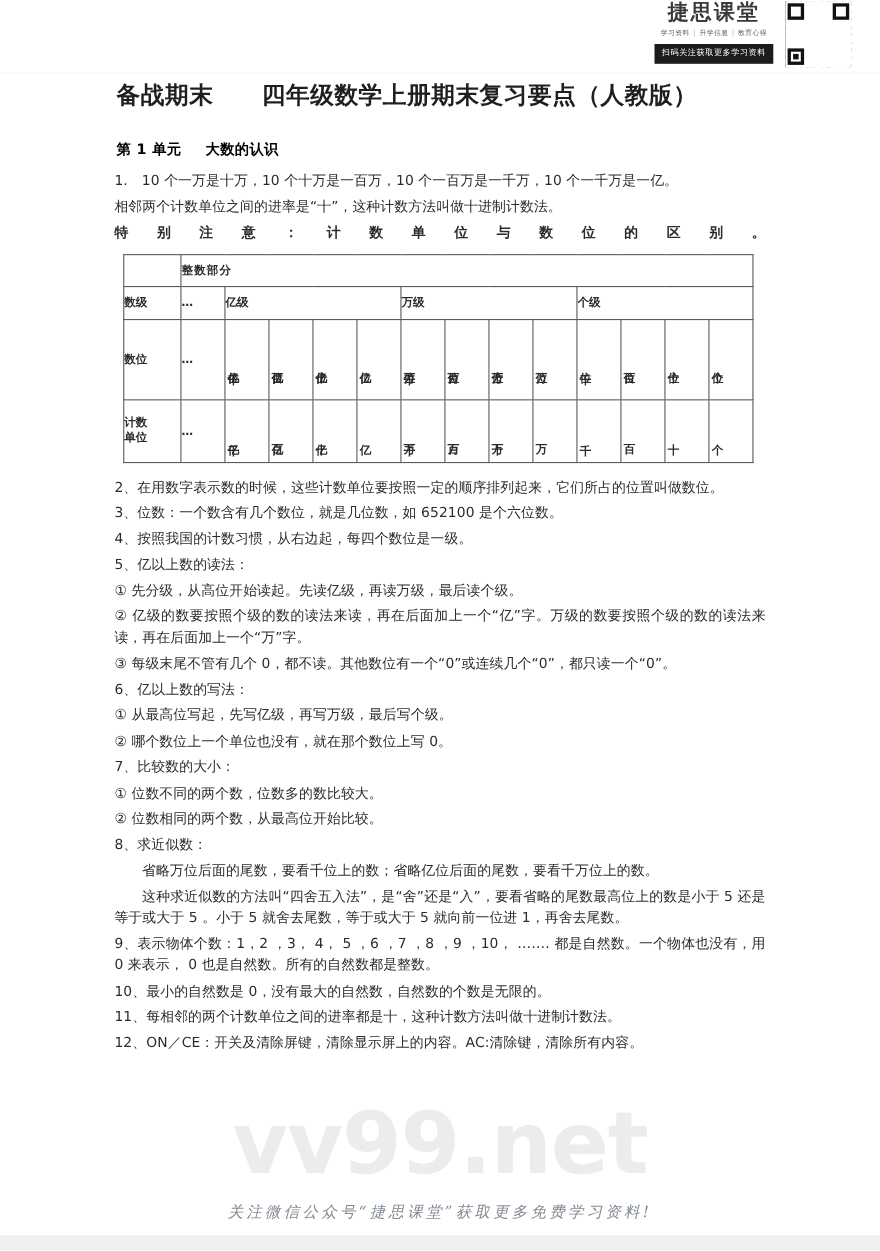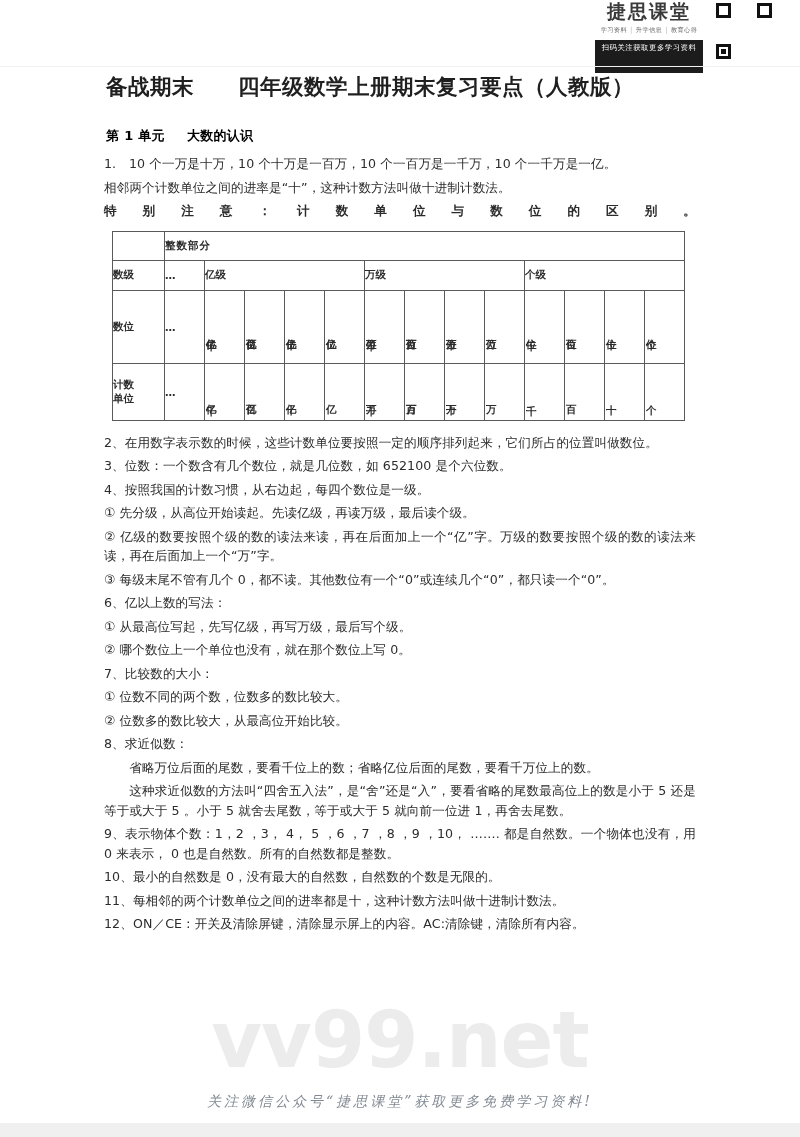--- a/index.html
+++ b/index.html
@@ -57,21 +57,21 @@
   .brand-sub .sep {
     color: #bbb;
     font-size: 7px;
   }
   .brand-banner {
     margin-top: 5px;
     background: #1c1c1c;
     color: #ffffff;
     font-size: 7.4px;
     letter-spacing: .5px;
-    padding: 3px 5px 20px 5px;
+    padding: 3px 5px 5px 5px;
     white-space: nowrap;
     width: 108px;
     box-sizing: border-box;
     text-align: center;
   }
   .qr {
     width: 60px;
     height: 60px;
     margin-top: 1px;
     background-color: #ffffff;
@@ -322,29 +322,30 @@
         <td class="vtext"><span class="v">百</span></td>
         <td class="vtext"><span class="v">十</span></td>
         <td class="vtext"><span class="v">个</span></td>
       </tr>
     </tbody>
       </table>
 
     <p class="line">2、在用数字表示数的时候，这些计数单位要按照一定的顺序排列起来，它们所占的位置叫做数位。</p>
     <p class="line">3、位数：一个数含有几个数位，就是几位数，如 652100 是个六位数。</p>
     <p class="line">4、按照我国的计数习惯，从右边起，每四个数位是一级。</p>
+    <p class="line">5、亿以上数的读法：</p>
     <p class="line">① 先分级，从高位开始读起。先读亿级，再读万级，最后读个级。</p>
     <p class="line">② 亿级的数要按照个级的数的读法来读，再在后面加上一个“亿”字。万级的数要按照个级的数的读法来读，再在后面加上一个“万”字。</p>
     <p class="line">③ 每级末尾不管有几个 0，都不读。其他数位有一个“0”或连续几个“0”，都只读一个“0”。</p>
     <p class="line">6、亿以上数的写法：</p>
     <p class="line">① 从最高位写起，先写亿级，再写万级，最后写个级。</p>
     <p class="line">② 哪个数位上一个单位也没有，就在那个数位上写 0。</p>
     <p class="line">7、比较数的大小：</p>
     <p class="line">① 位数不同的两个数，位数多的数比较大。</p>
-    <p class="line">② 位数多的数比较大，从最高位开始比较。</p>
+    <p class="line">② 位数相同的两个数，从最高位开始比较。</p>
     <p class="line">8、求近似数：</p>
     <p class="line indent">省略万位后面的尾数，要看千位上的数；省略亿位后面的尾数，要看千万位上的数。</p>
     <p class="line indent">这种求近似数的方法叫“四舍五入法”，是“舍”还是“入”，要看省略的尾数最高位上的数是小于 5 还是等于或大于 5 。小于 5 就舍去尾数，等于或大于 5 就向前一位进 1，再舍去尾数。</p>
     <p class="line">9、表示物体个数：1，2 ，3， 4， 5 ，6 ，7 ，8 ，9 ，10， ……. 都是自然数。一个物体也没有，用 0 来表示， 0 也是自然数。所有的自然数都是整数。</p>
     <p class="line">10、最小的自然数是 0，没有最大的自然数，自然数的个数是无限的。</p>
     <p class="line">11、每相邻的两个计数单位之间的进率都是十，这种计数方法叫做十进制计数法。</p>
     <p class="line">12、ON／CE：开关及清除屏键，清除显示屏上的内容。AC:清除键，清除所有内容。</p>
   </div>
 
   <div class="watermark">vv99.net</div>

